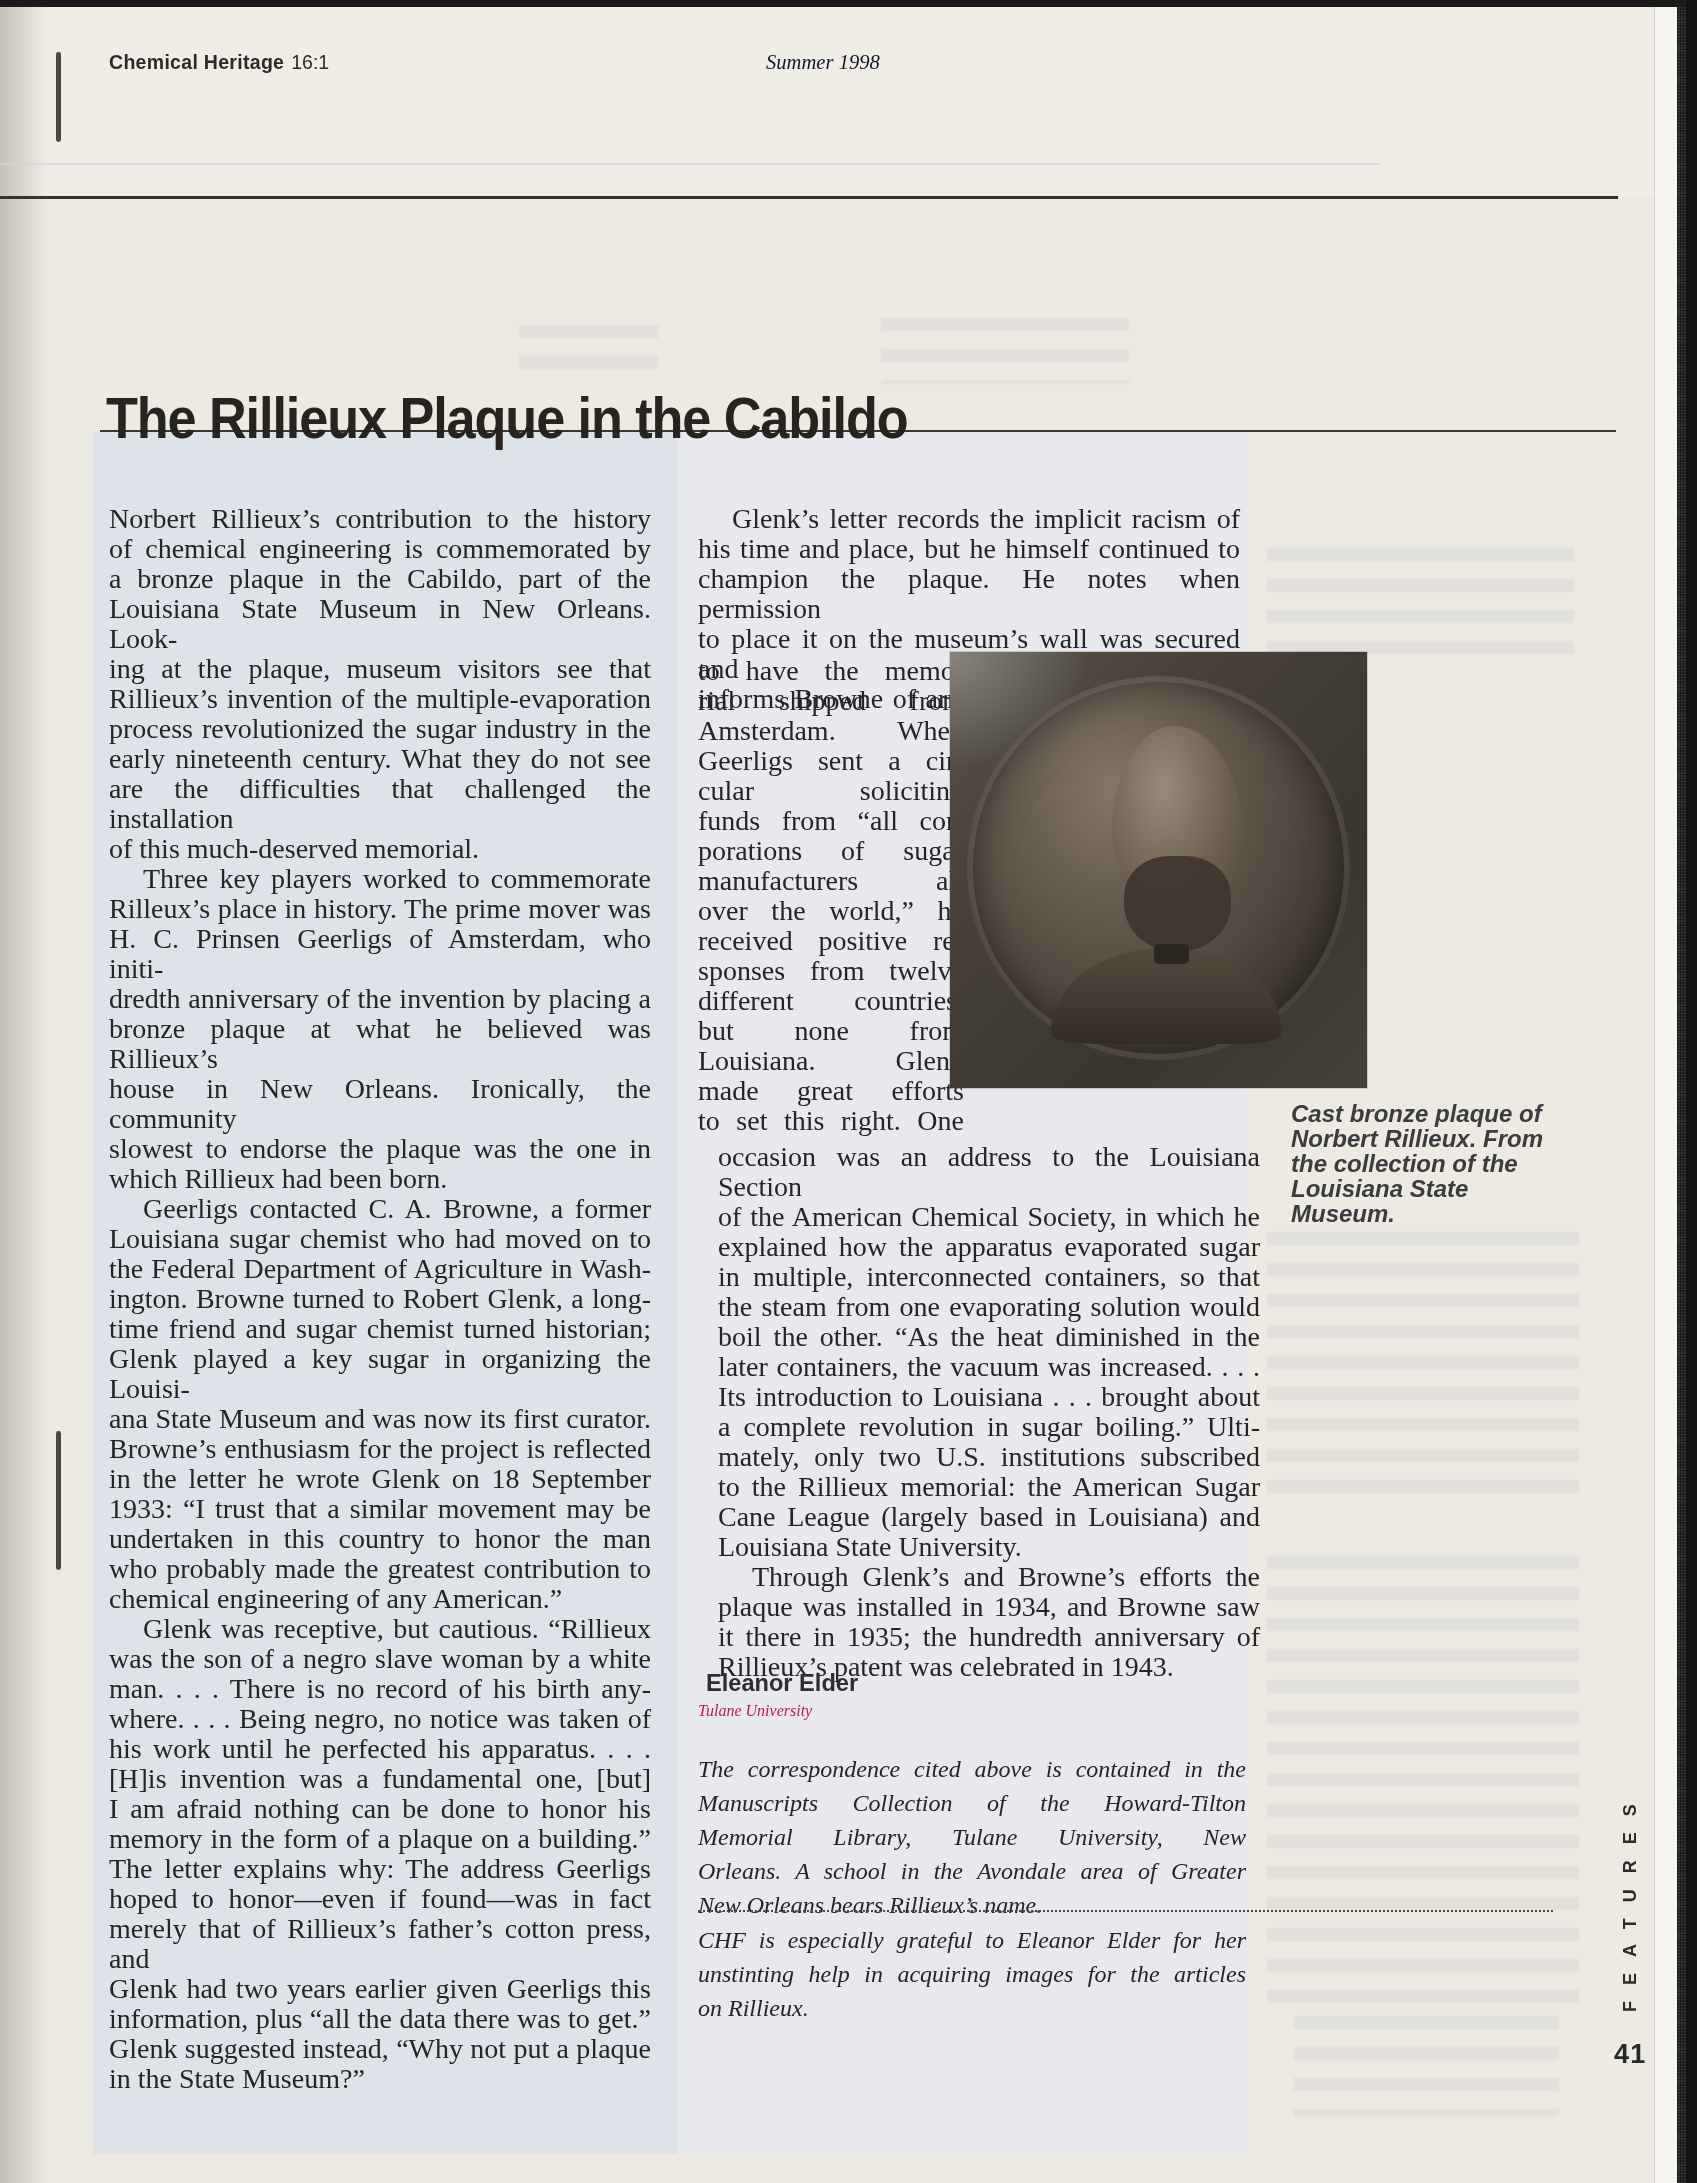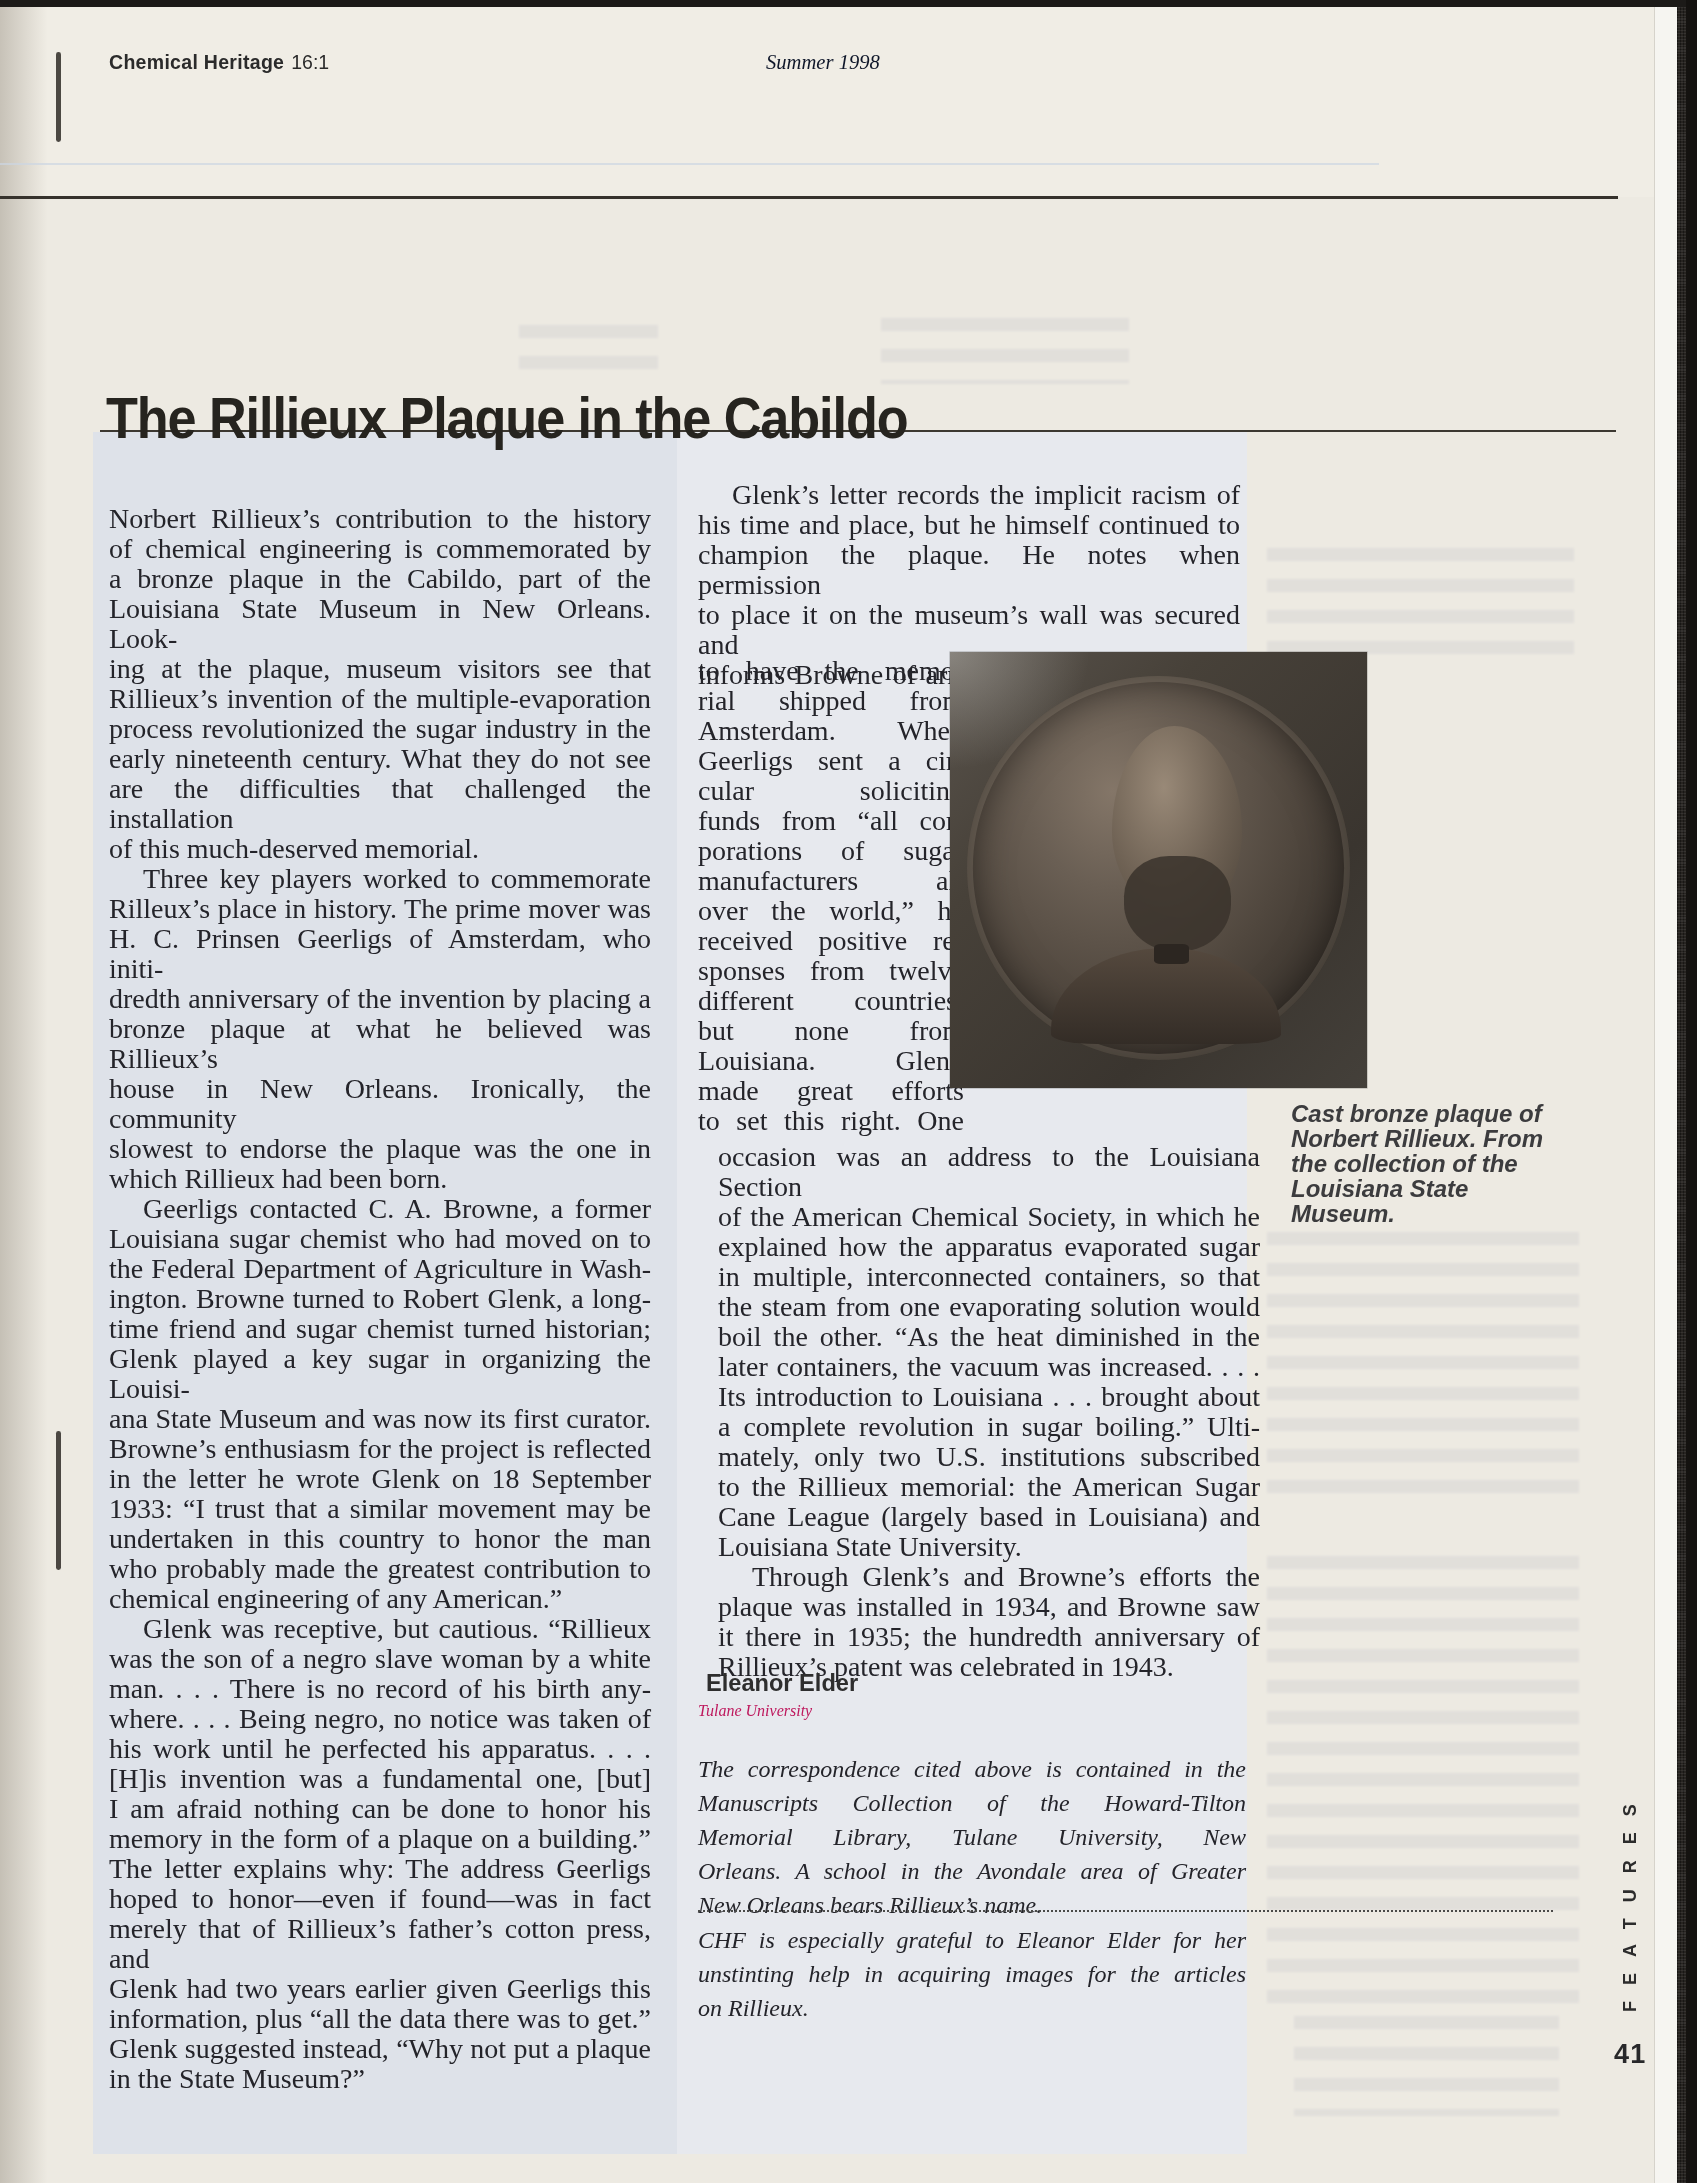--- a/index.html
+++ b/index.html
@@ -39,21 +39,21 @@
   #col1-tint{left:93px;top:432px;width:584px;height:1722px;background:rgba(173,186,209,.15);}
 
   
   #page-title{left:106px;top:384px;font-family:"Liberation Sans",sans-serif;font-weight:700;
       font-size:58px;letter-spacing:-1.2px;color:#26241f;white-space:nowrap;
       transform:scaleX(.90);transform-origin:left bottom;}
 
   
   .bodycol{font-size:28px;line-height:30px;}
   #col1{left:109px;top:504px;width:542px;}
-  #col2-top{left:698px;top:480px;width:542px;}
+  #col2-top{left:698px;top:504px;width:542px;}
   #col2-narrow{left:698px;top:656px;width:266px;}
   #col2-bottom{left:698px;top:1142px;width:542px;margin-left:20px;}
   .bl{text-align:justify;text-align-last:justify;}
   .bl.endl{text-align-last:left;}
   .bl.ind{text-indent:34px;}
 
   
   #author{left:698px;top:1670px;font-family:"Liberation Sans",sans-serif;font-weight:700;
           font-size:23.6px;color:#2e2e2e;margin-left:8px;}
   #affiliation{left:698px;top:1702px;font-style:italic;font-size:16px;color:#be185d;}

